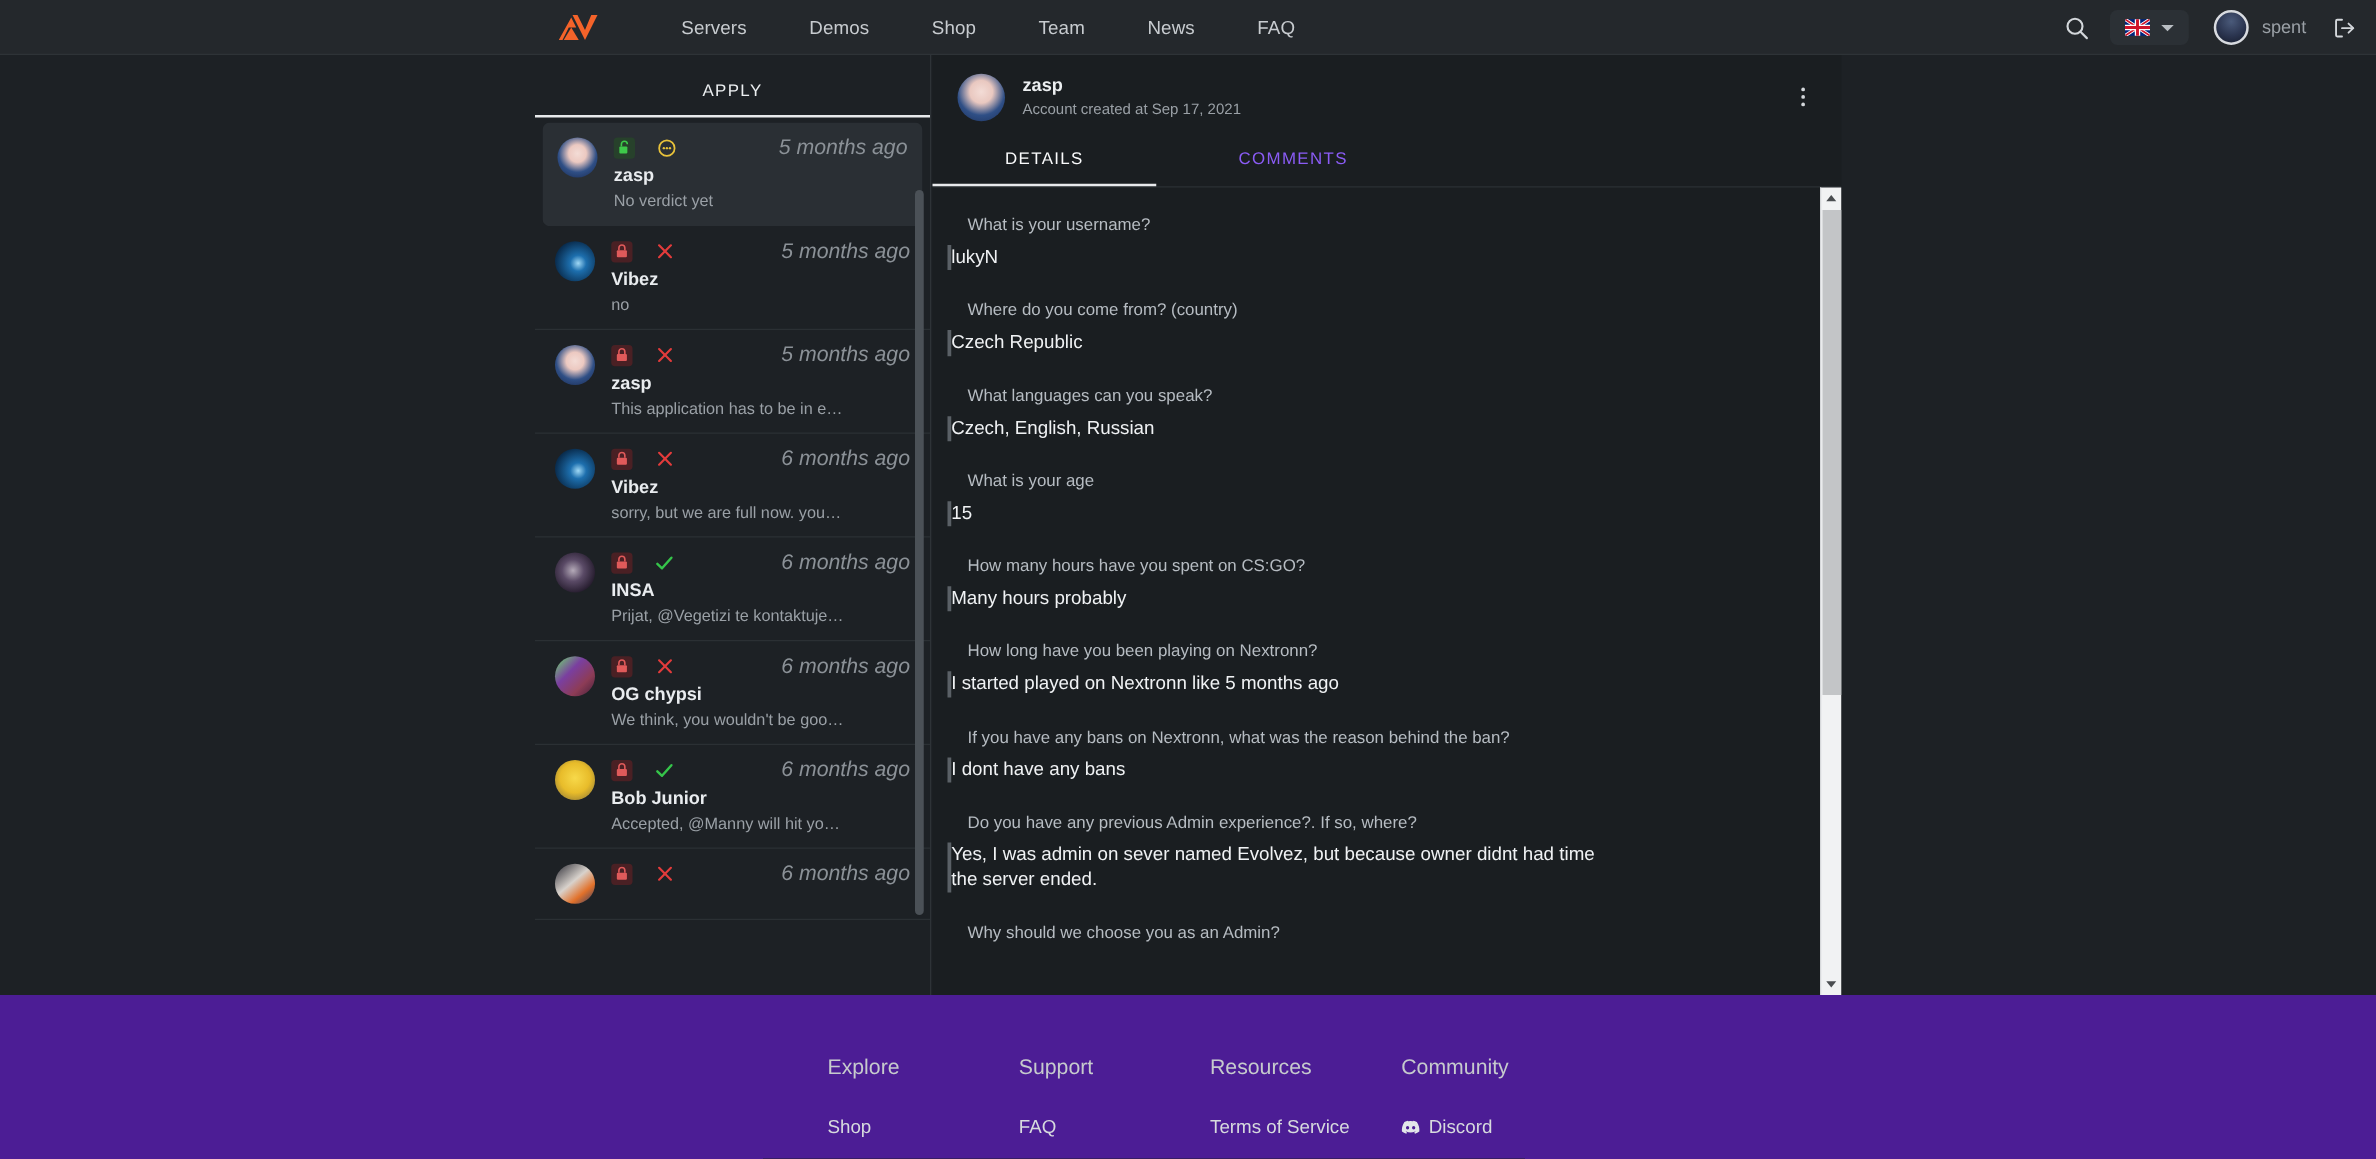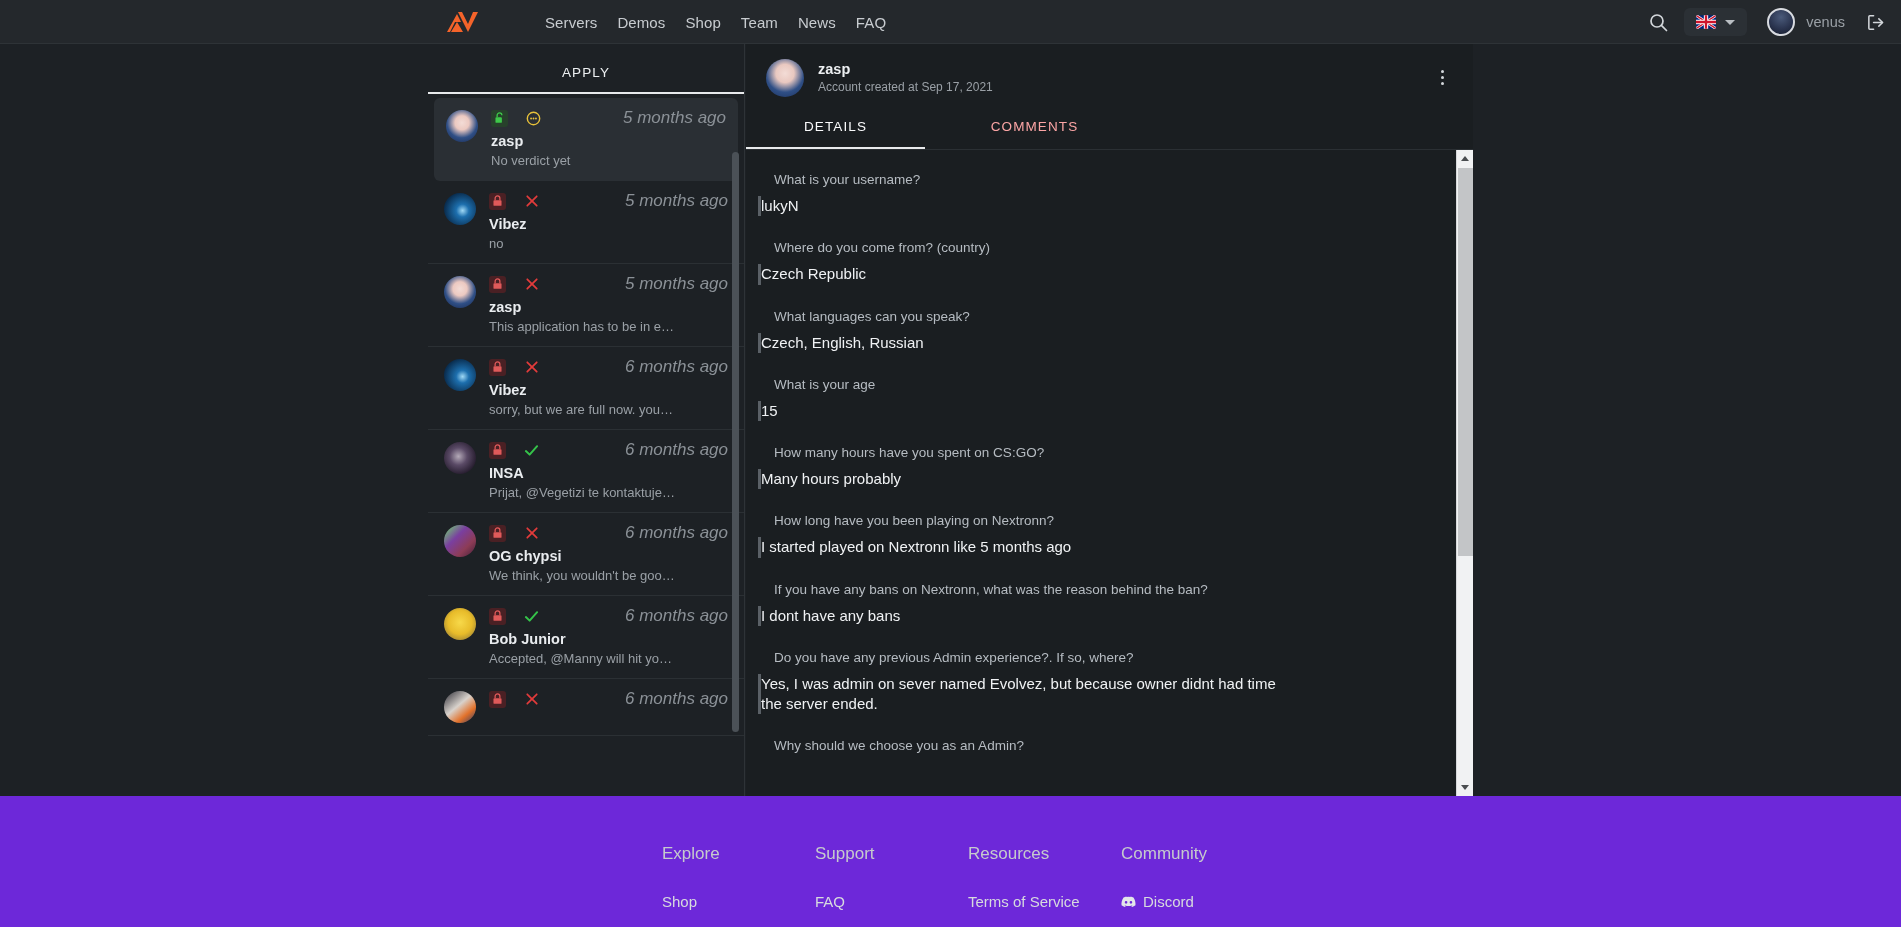--- a/index.html
+++ b/index.html
@@ -15,21 +15,21 @@
   .header {
     height: 44px; width: 100%;
     background: #24282c;
     border-bottom: 1px solid #2e3337;
     display: flex; align-items: center;
     position: relative;
   }
   .logo-wrap { position: absolute; left: 437px; top: 6px; width: 54px; height: 32px;
                display: flex; align-items: center; justify-content: center; }
   .nav-links { position: absolute; left: 545px; top: 0; height: 44px;
-               display: flex; align-items: center; gap: 20px; }
+               display: flex; align-items: center; gap: 50px; }
   .nav-link { color: #c8ccd0; font-size: 15px; letter-spacing: .1px; cursor: pointer; }
 
   .header-right { position: absolute; right: 8px; top: 0; height: 44px;
                   display: flex; align-items: center; gap: 0px; }
   .search-btn { width: 40px; height: 40px; display:flex; align-items:center; justify-content:center;
                 border-radius: 50%; cursor: pointer; }
   .lang-btn { display: flex; align-items: center; gap: 9px; background: #2b3035;
               border-radius: 6px; padding: 7px 12px; margin-left: 6px; cursor: pointer; }
   .flag { width: 20px; height: 14px; border-radius: 2px; overflow: hidden; display:block; }
   .chev { width: 0; height: 0; border-left: 5px solid transparent; border-right: 5px solid transparent;
@@ -83,21 +83,21 @@
   .d-avatar { width: 38px; height: 38px; border-radius: 50%; flex-shrink: 0; }
   .d-htext { margin-left: 14px; flex: 1; }
   .d-title { color: #eceff1; font-size: 14.5px; font-weight: bold; }
   .d-sub { color: #9aa0a6; font-size: 12px; margin-top: 3px; }
   .kebab { width: 26px; height: 26px; display:flex; flex-direction: column;
            align-items:center; justify-content:center; gap: 3px; cursor: pointer; }
   .kebab i { width: 3px; height: 3px; border-radius: 50%; background: #d3d7db; display:block; }
 
   .d-tabs { display: flex; border-bottom: 1px solid #2b3034; height: 39px; gap: 20px; }
   .d-tab { width: 179px; text-align: center; font-size: 13.5px; letter-spacing: 1.1px;
-           color: #fca5a5; padding-top: 8px; cursor: pointer; }
+           color: #8b5cf6; padding-top: 8px; cursor: pointer; }
   .d-tab.active { color: #fafbfc; border-bottom: 2px solid #e8eaec; }
 
   .d-body { position: absolute; top: 106px; left: 0; right: 0; bottom: 0; padding: 22px 28px 0 12px;
             overflow: hidden; }
   .qa { margin-bottom: 24px; }
   .qa-q { color: #b6bcc2; font-size: 13.5px; padding-left: 16px; }
   .qa-a { color: #f0f2f4; font-size: 15px; margin-top: 9px; 
           border-left: 3px solid #5a6066; line-height: 1.35; max-width: 530px; }
 
   .d-sb { position: absolute; right: 0; top: 106px; width: 17px; bottom: 0; background: #f1f2f3;
@@ -105,21 +105,21 @@
   .d-sb-btn { height: 17px; display: flex; align-items: center; justify-content: center; }
   .d-sb-thumb { position: absolute; left: 1px; width: 15px; background: #c3c5c7; }
   .tri { width: 0; height: 0; }
   .tri.up { border-left: 4px solid transparent; border-right: 4px solid transparent;
             border-bottom: 5px solid #4a4d50; }
   .tri.down { border-left: 4px solid transparent; border-right: 4px solid transparent;
               border-top: 5px solid #4a4d50; }
 
   
   .footer { position: absolute; top: 796px; left: 0; width: 1901px; height: 131px;
-            background: #6d28d9; }
+            background: #4c1d95; }
   .footer-cols { position: absolute; left: 662px; top: 48px; display: flex; }
   .f-col { width: 153px; }
   .f-head { color: #c6cacd; font-size: 17px; }
   .f-link { color: #d7dade; font-size: 15px; margin-top: 29px; display: flex;
             align-items: center; gap: 7px; cursor: pointer; }
 </style>
 </head>
 <body>
 
 <div class="header">
@@ -157,21 +157,21 @@
           <path d="M0,0 L60,40 M60,0 L0,40" stroke="#cf142b" stroke-width="4"></path>
           <path d="M30,0 V40 M0,20 H60" stroke="#fff" stroke-width="13"></path>
           <path d="M30,0 V40 M0,20 H60" stroke="#cf142b" stroke-width="7"></path>
         </svg>
       </span>
       <span class="chev"></span>
     </div>
 
     <div class="user-block">
       <span class="avatar-hd"></span>
-      <span class="user-name">venus</span>
+      <span class="user-name">spent</span>
     </div>
 
     <div class="logout-btn">
       <svg width="19" height="19" viewBox="0 0 20 20">
         <path d="M8,3 H4 a1,1 0 0 0 -1,1 V16 a1,1 0 0 0 1,1 H8" fill="none" stroke="#d3d7db" stroke-width="1.6" stroke-linecap="round"></path>
         <line x1="8" y1="10" x2="17" y2="10" stroke="#d3d7db" stroke-width="1.6" stroke-linecap="round"></line>
         <polyline points="13.5,6.2 17.5,10 13.5,13.8" fill="none" stroke="#d3d7db" stroke-width="1.6" stroke-linecap="round" stroke-linejoin="round"></polyline>
       </svg>
     </div>
   </div>

